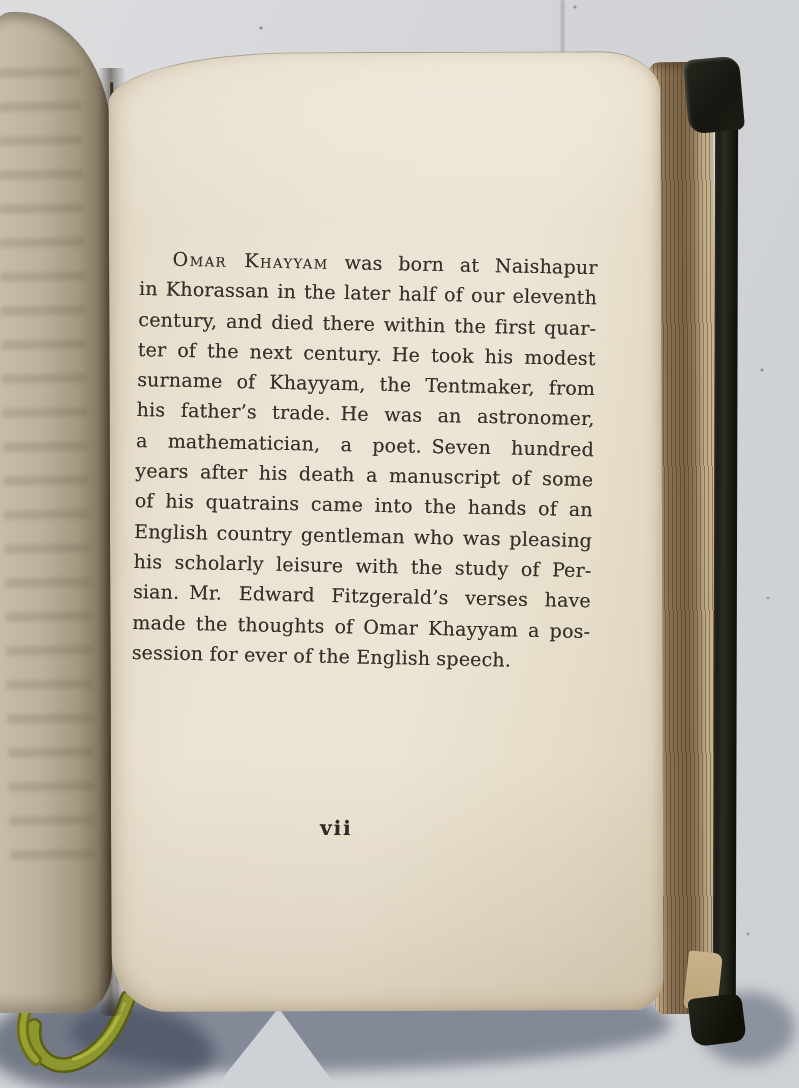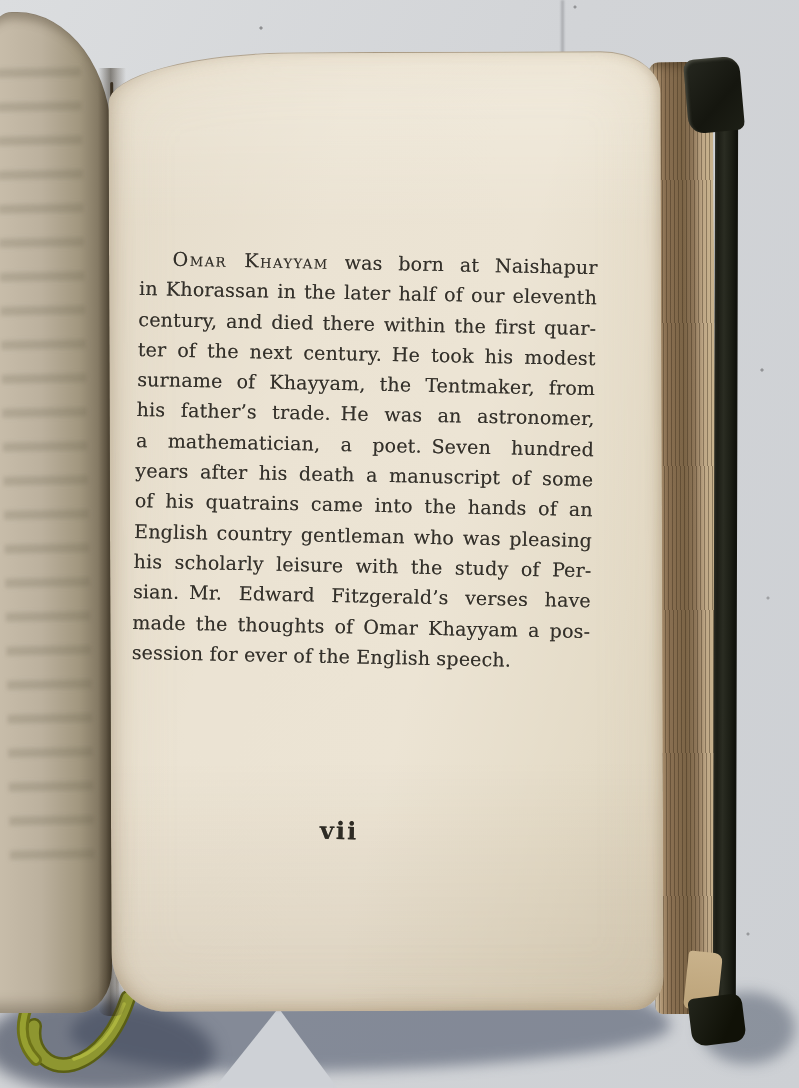--- a/index.html
+++ b/index.html
@@ -137,21 +137,21 @@
     font-size:19px;line-height:30.3px;
     letter-spacing:.2px;
     text-shadow:0 0 .6px rgba(51,48,42,.55);
   }
   .line{text-align:justify;text-align-last:justify;white-space:normal;}
   .line.first{padding-left:33px;}
   .line.last{text-align-last:left;}
   .lead{font-variant:small-caps;letter-spacing:1.6px;}
   .folio{
     position:absolute;left:320px;top:816px;z-index:10;
-    color:#2e2b24;font-size:24px;font-weight:bold;letter-spacing:2px;
+    color:#2e2b24;font-size:20px;font-weight:bold;letter-spacing:2px;
     transform:rotate(1deg);
     text-shadow:0 0 .6px rgba(46,43,36,.6);
   }
 </style>
 </head>
 <body>
 
 <div class="scene">
 
   <div class="speckles"></div>

